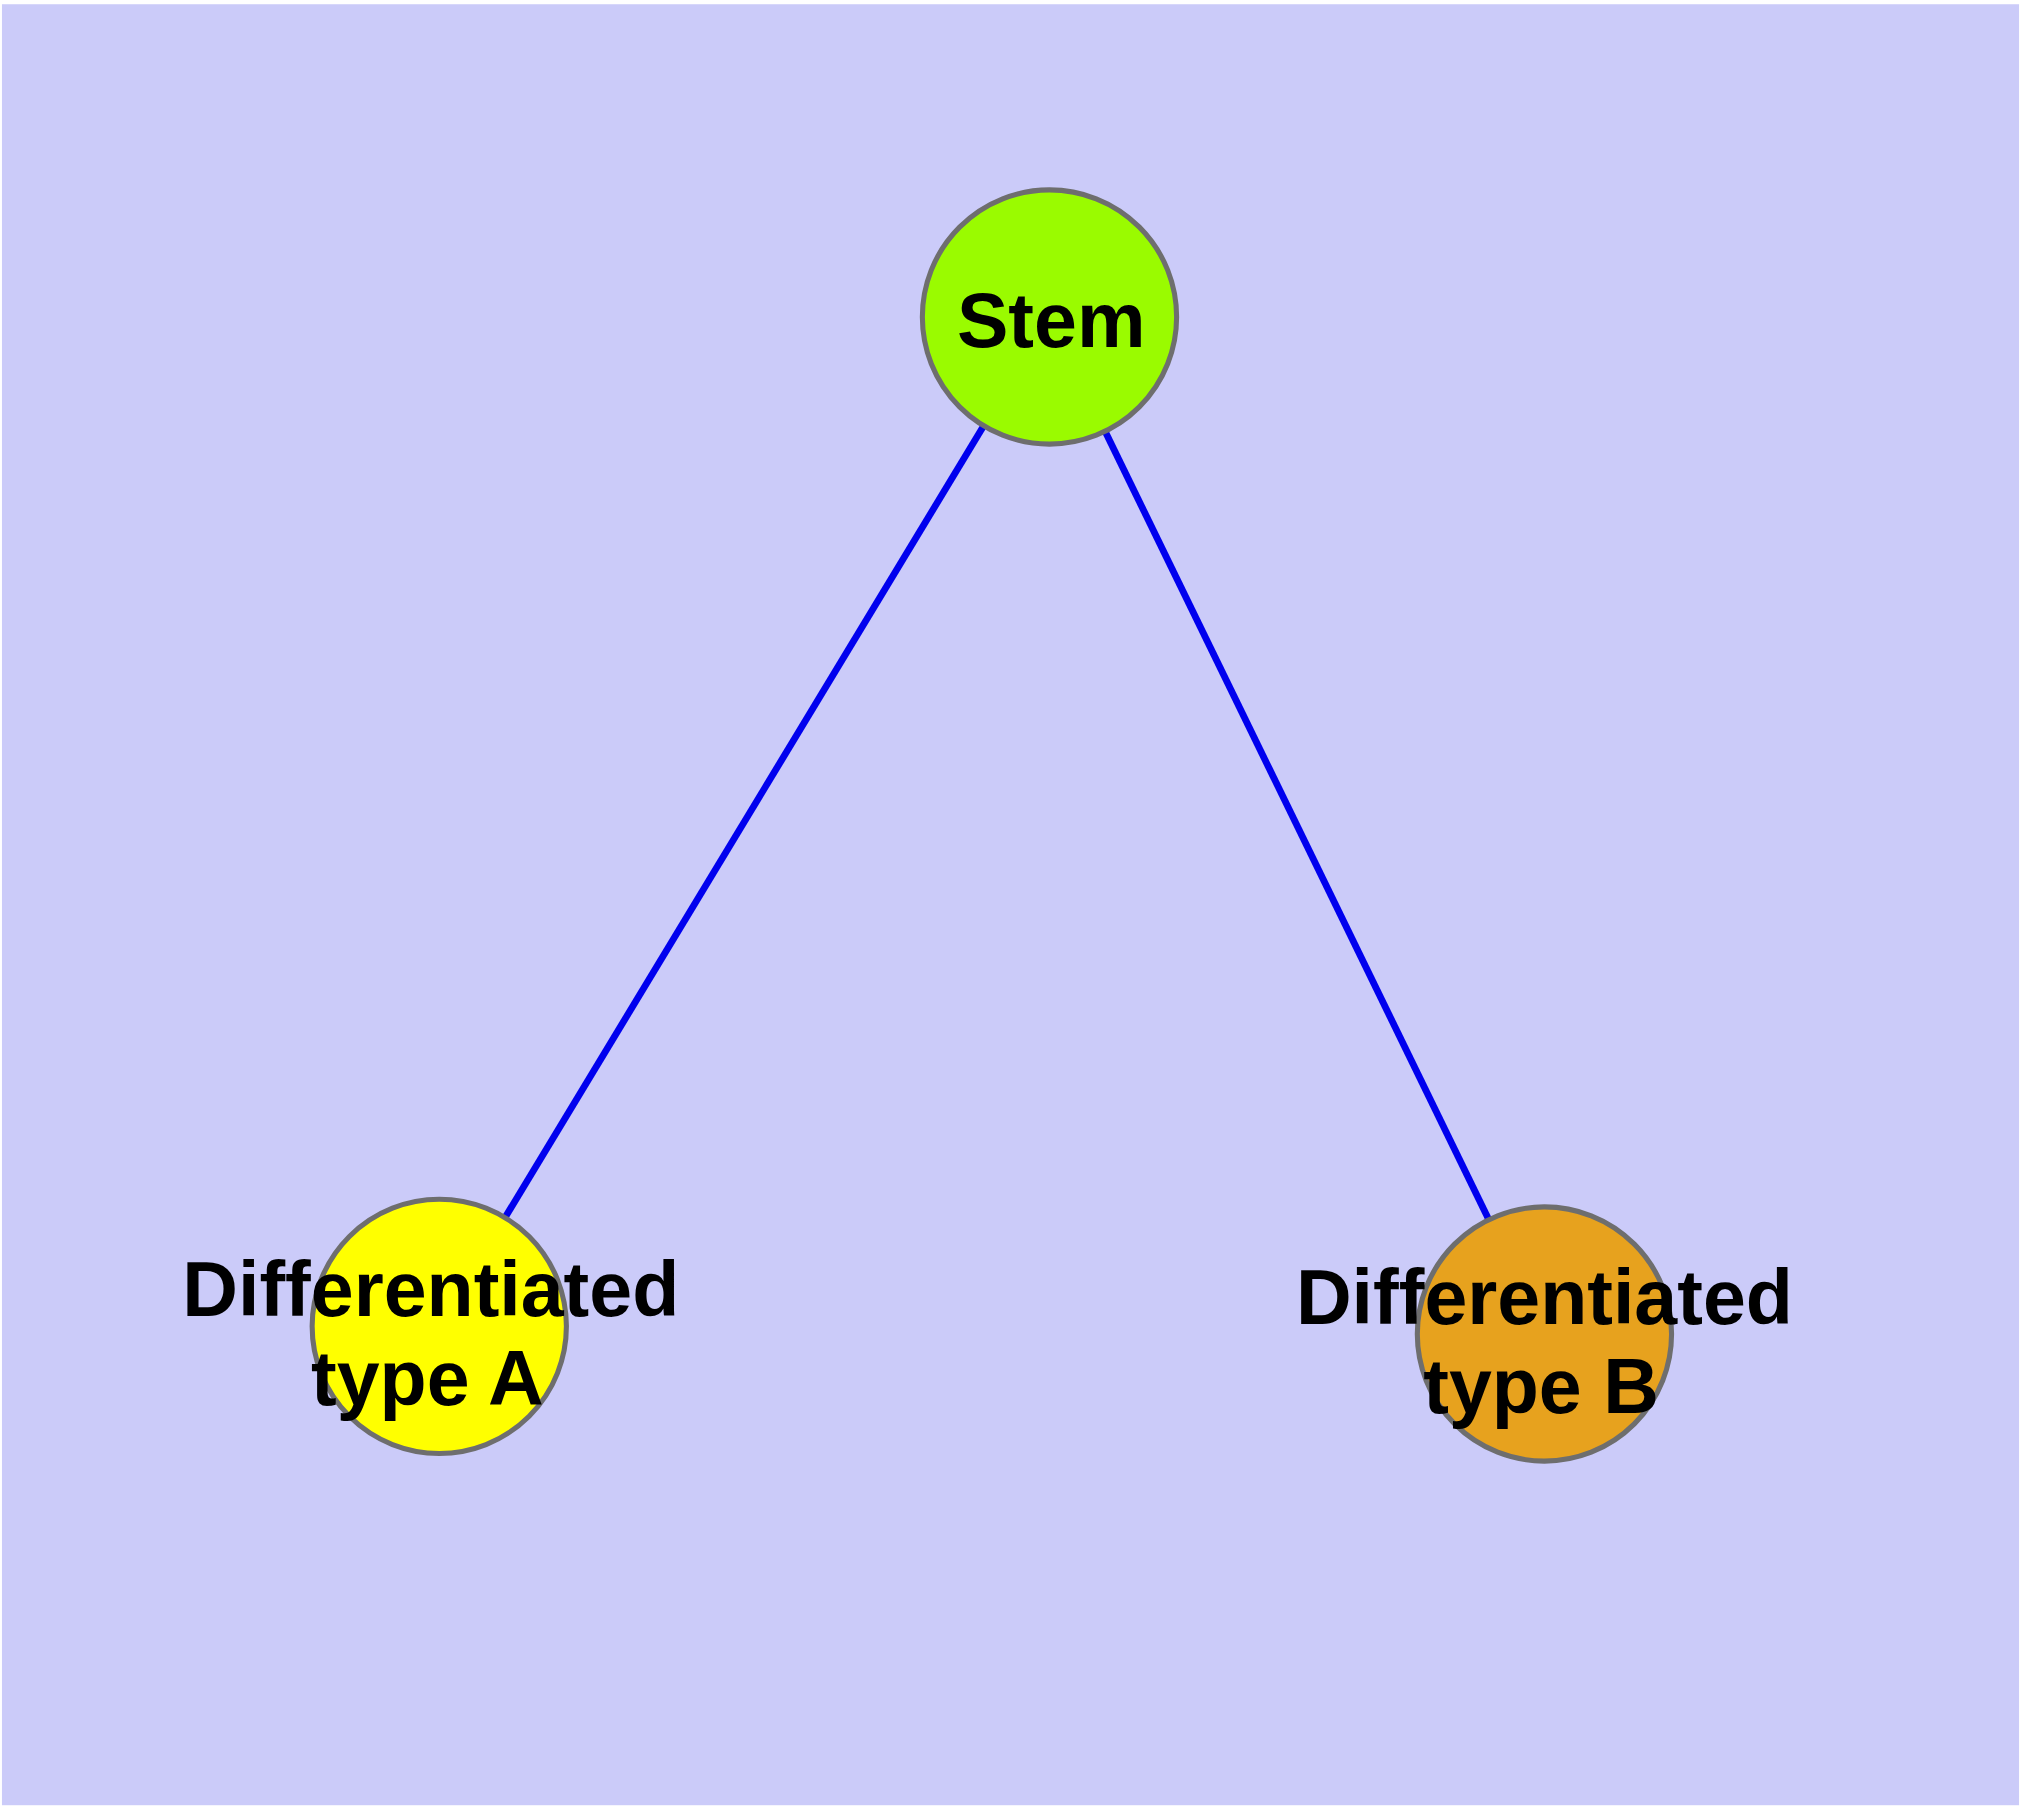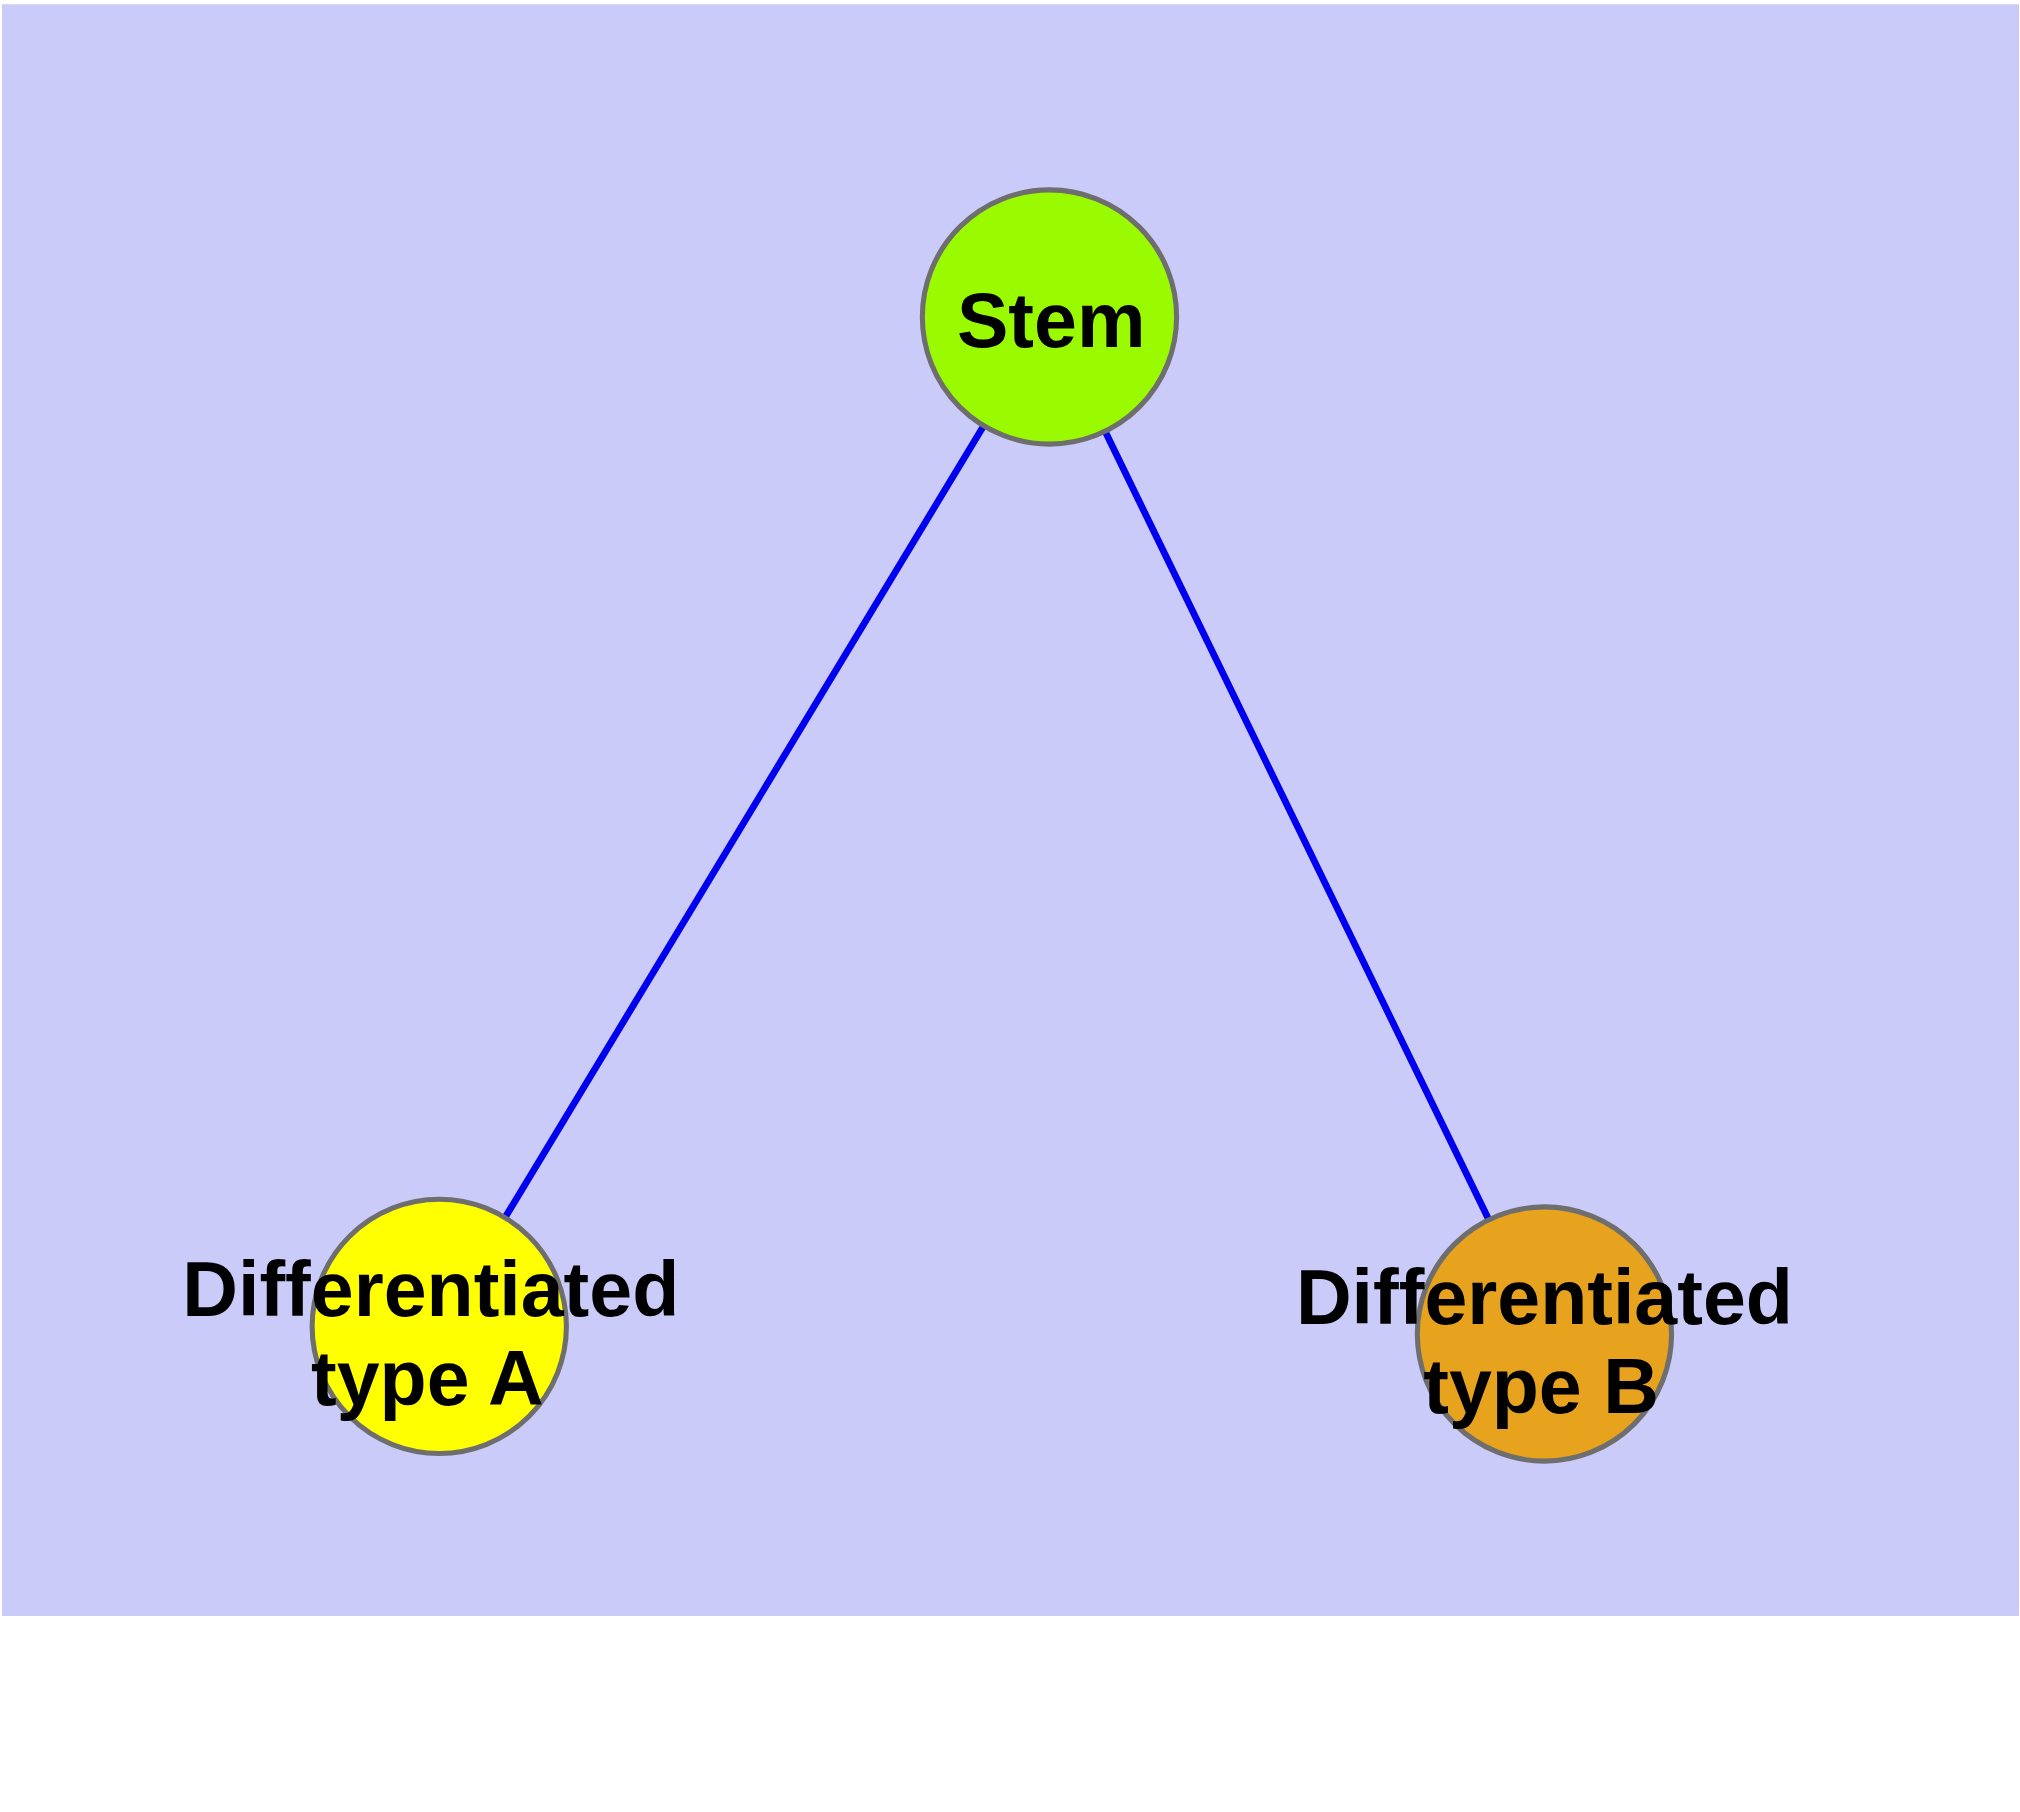--- a/index.html
+++ b/index.html
@@ -3,21 +3,21 @@
 <meta charset="utf-8">
 <style>
   html, body {
     margin: 0;
     padding: 0;
     background: #ffffff;
   }
   #stage {
     position: relative;
     width: 2021px;
-    height: 1616px;
+    height: 1812px;
     background: #ffffff;
     overflow: hidden;
     font-family: "Liberation Sans", sans-serif;
   }
   #graph-svg {
     position: absolute;
     top: 0;
     left: 0;
     display: block;
   }

